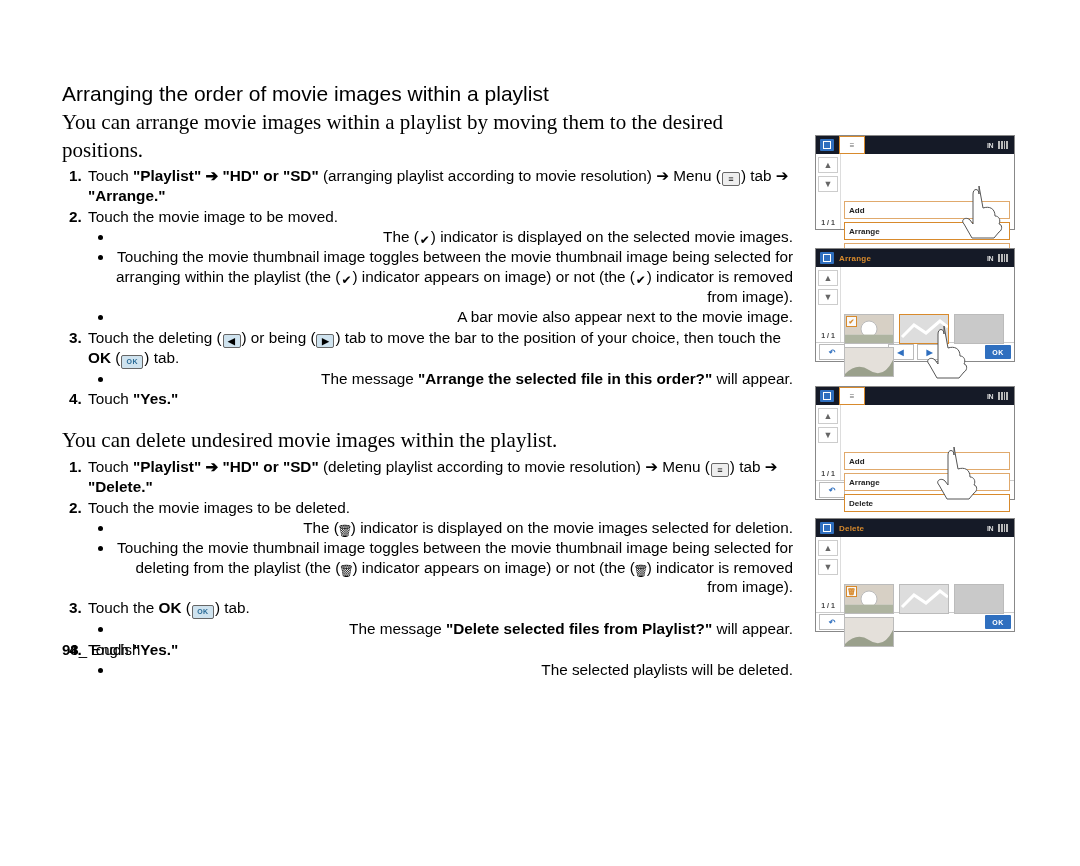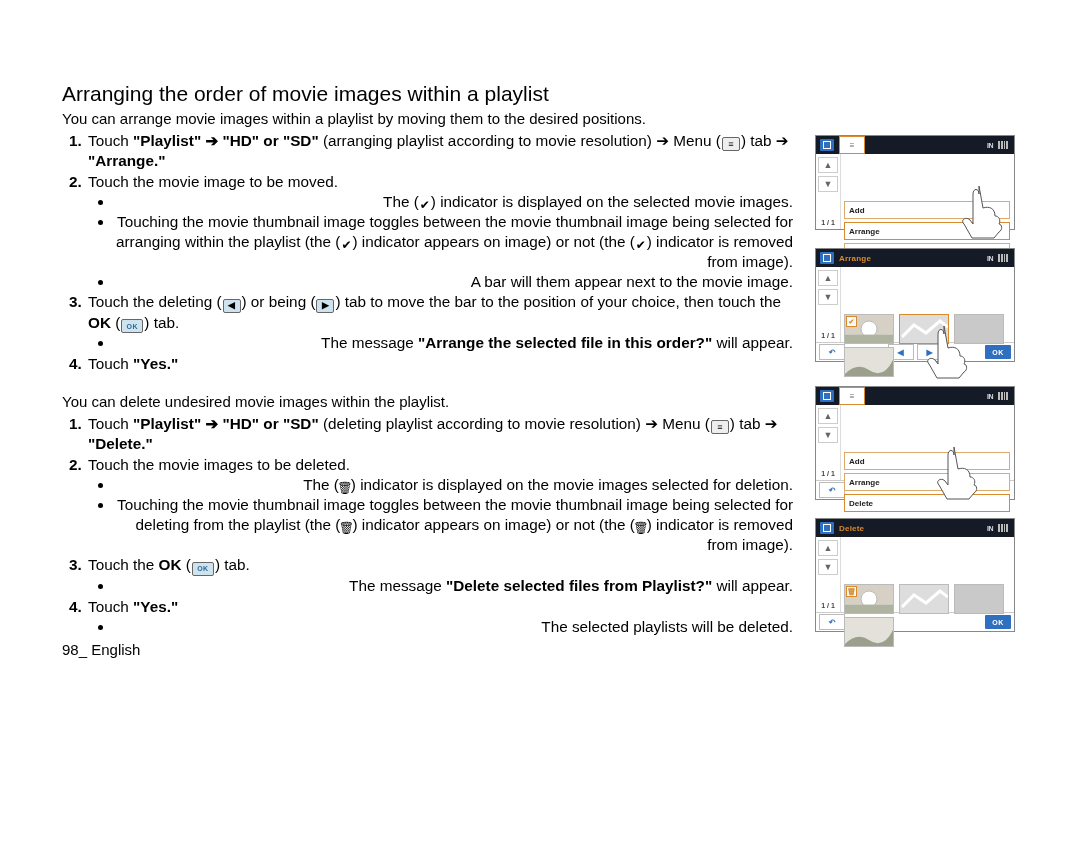--- a/index.html
+++ b/index.html
@@ -33,21 +33,22 @@
     gap: 18px;
     padding-top: 55px;
   }
   h2 {
     font-size: 21px;
     font-weight: normal;
     margin: 0 0 2px 0;
   }
   .intro {
     margin: 0 0 2px 0;
-    font-size: 15px;
+    font-size: 21px;
+    font-family: Liberation Serif, serif;
   }
   ol.steps {
     margin: 0;
     padding: 0 0 0 24px;
     font-size: 15.3px;
   }
   ol.steps > li {
     margin-bottom: 1px;
     padding-left: 2px;
   }
@@ -210,41 +211,41 @@
     pointer-events:none;
   }
   .thumb-grid { display:flex; flex-wrap:wrap; gap:3px 5px; }
 
   .footer {
     position: absolute;
     bottom: 30px;
     left: 62px;
     font-size: 15px;
   }
-  .footer b { font-weight: normal; }
+  .footer b { font-weight: bold; }
 </style>
 </head>
 <body>
 
 <div class="page">
   <div class="content">
     <div class="text-col">
 
       <h2>Arranging the order of movie images within a playlist</h2>
       <p class="intro">You can arrange movie images within a playlist by moving them to the desired positions.</p>
       <ol class="steps">
         <li>
           <span>Touch </span><b>"Playlist"</b><b class="arrow"> ➔ </b><b>"HD" or "SD"</b><span> (arranging playlist according to movie resolution) </span><span class="arrow">➔</span><span> Menu (</span><span class="small-icon menu-icon">≡</span><span>) tab </span><span class="arrow">➔</span><b> "Arrange."</b>
         </li>
         <li>
           <span>Touch the movie image to be moved.</span>
           <ul class="bullets">
             <li><span>The (</span><span class="tiny-icon">✔</span><span>) indicator is displayed on the selected movie images.</span></li>
             <li><span>Touching the movie thumbnail image toggles between the movie thumbnail image being selected for arranging within the playlist (the (</span><span class="tiny-icon">✔</span><span>) indicator appears on image) or not (the (</span><span class="tiny-icon">✔</span><span>) indicator is removed from image).</span></li>
-            <li>A bar will them appear next to the movie image.</li>
+            <li>A bar movie also appear next to the movie image.</li>
           </ul>
         </li>
         <li>
           <span>Touch the deleting (</span><span class="small-icon prev-icon">◀</span><span>) or being (</span><span class="small-icon next-icon">▶</span><span>) tab to move the bar to the position of your choice, then touch the </span><b>OK</b><span> (</span><span class="small-icon ok-icon">OK</span><span>) tab.</span>
           <ul class="bullets">
             <li><span>The message </span><b>"Arrange the selected file in this order?"</b><span> will appear.</span></li>
           </ul>
         </li>
         <li>
           <span>Touch </span><b>"Yes."</b>

